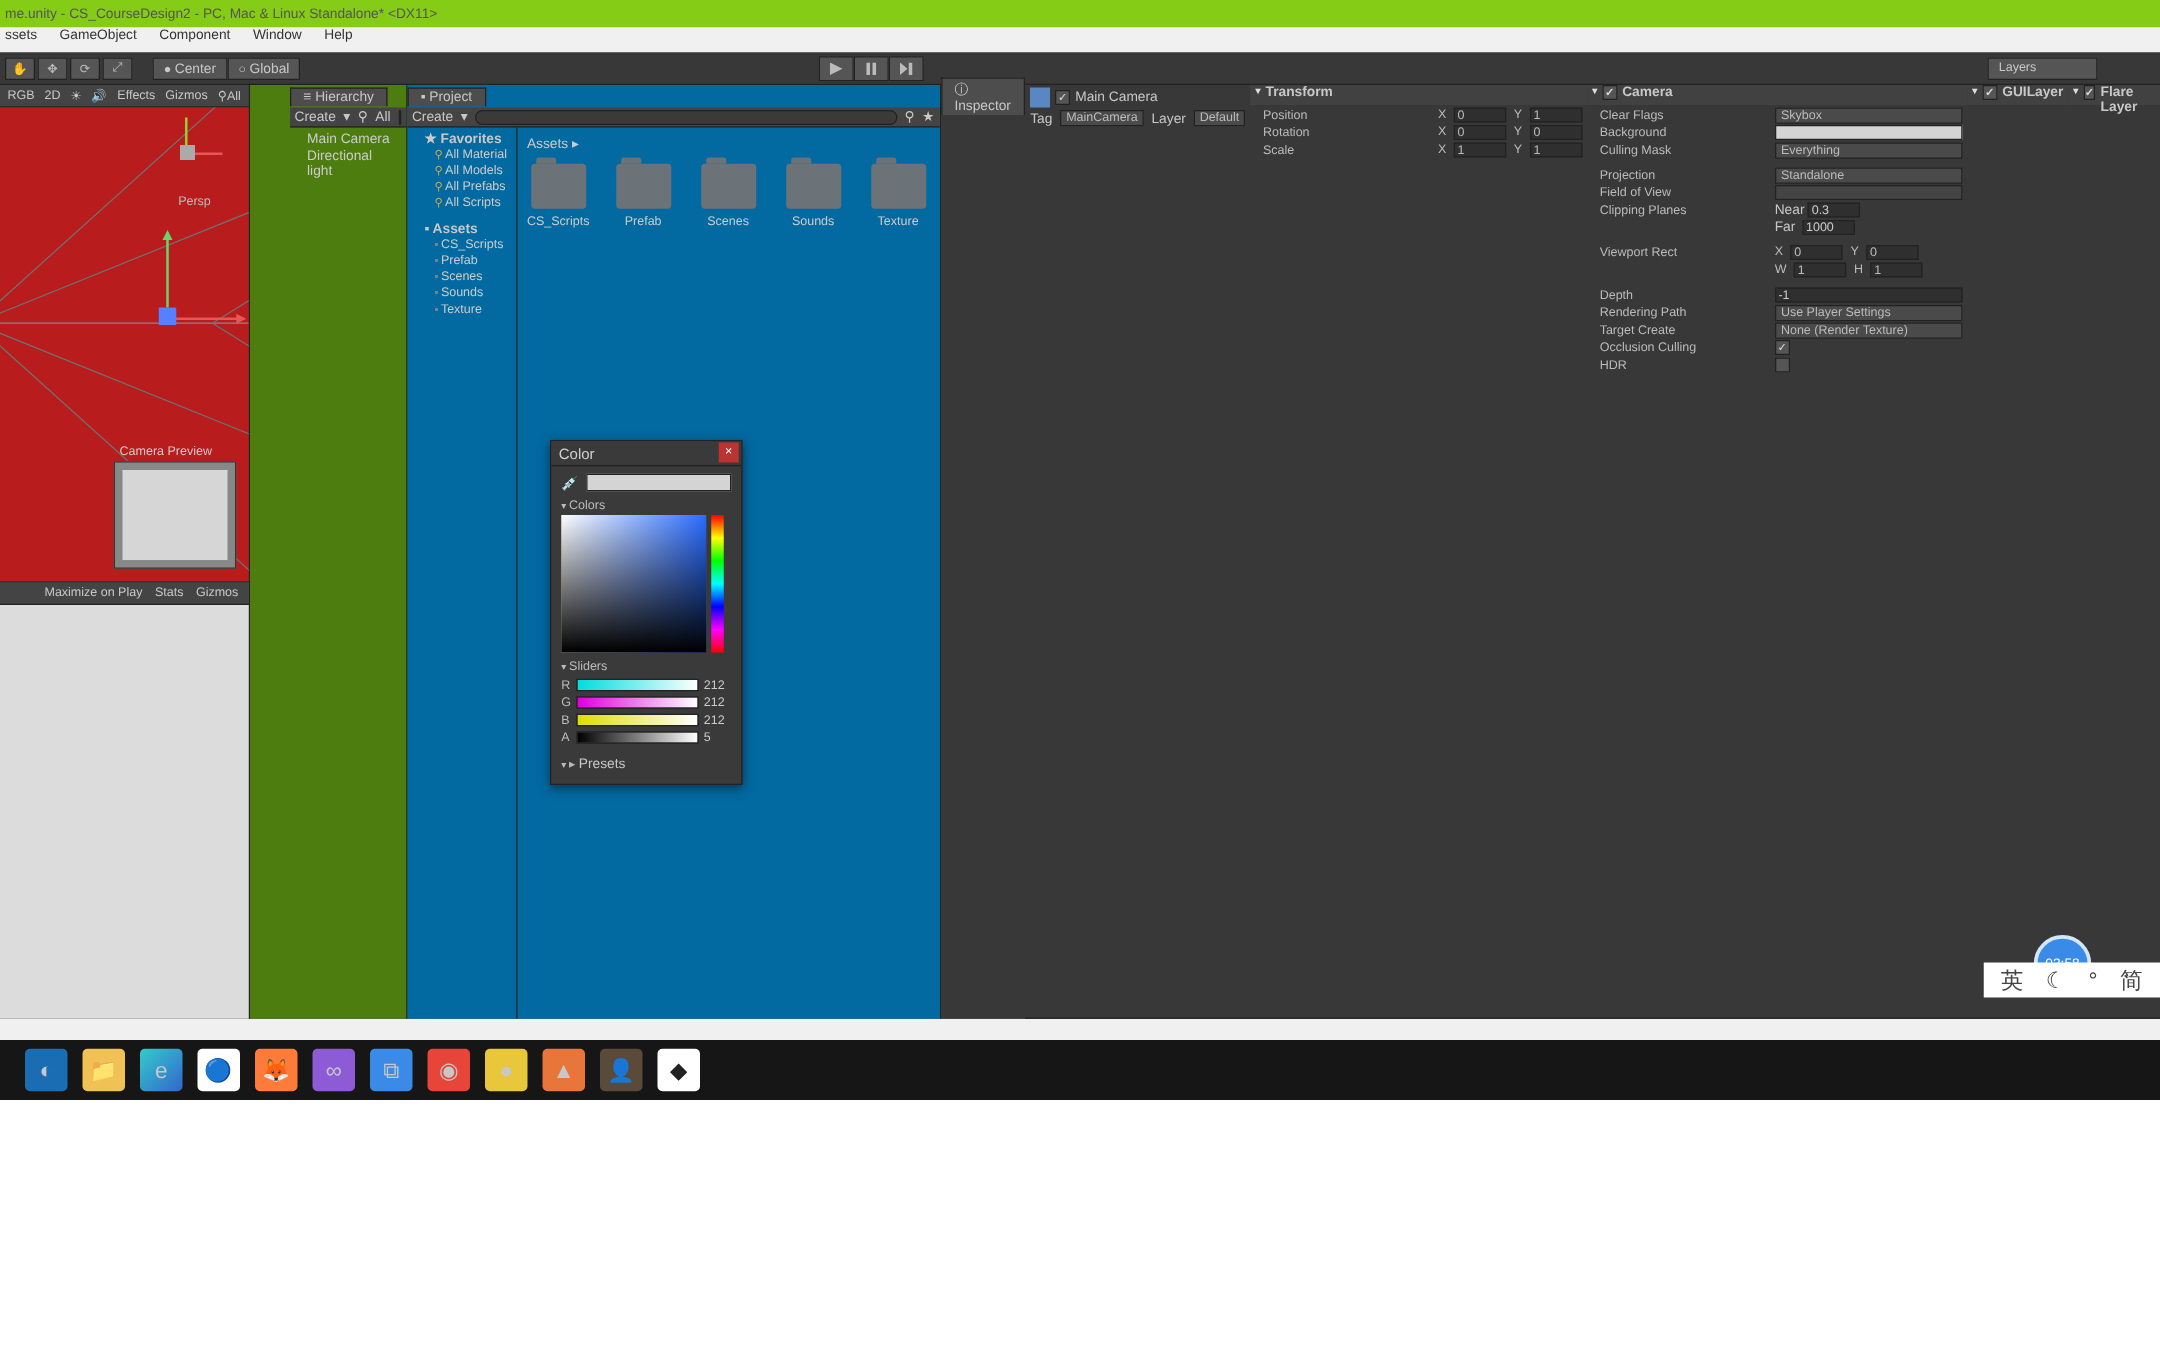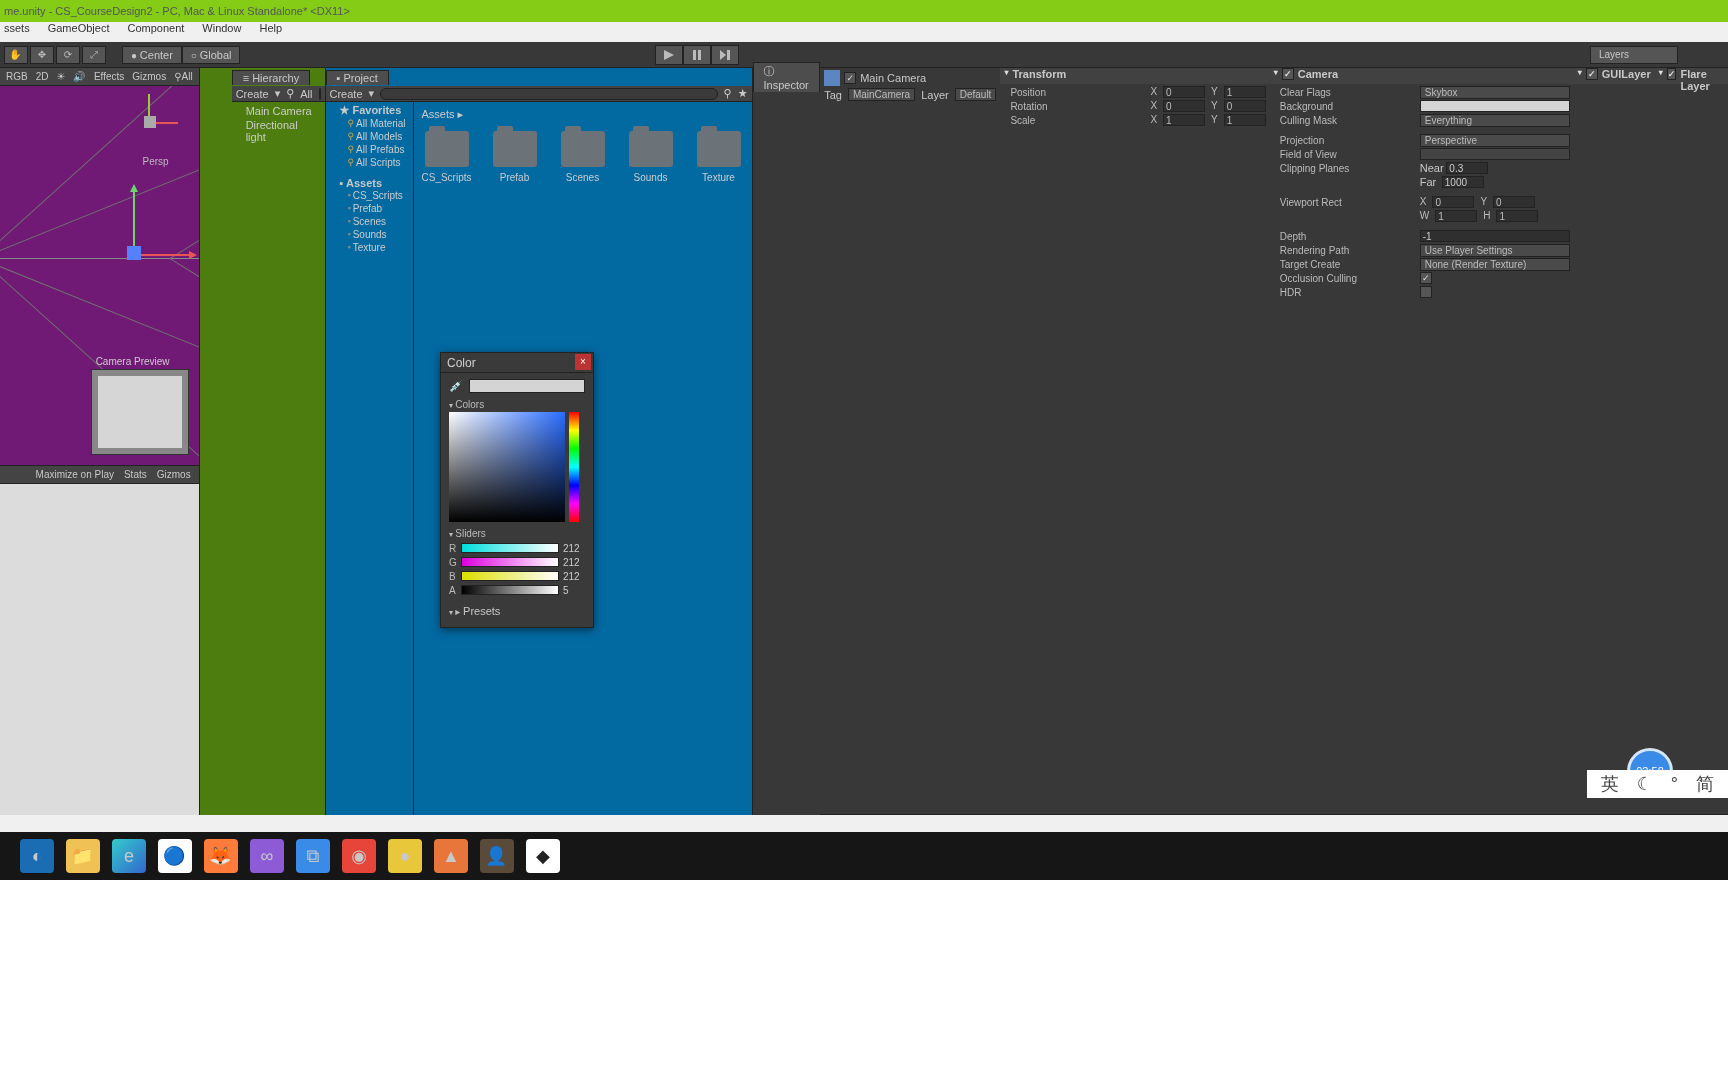--- a/index.html
+++ b/index.html
@@ -21,21 +21,21 @@
 .play-group { position:absolute; left:655px; display:flex; }
 .play-btn { width:28px; height:20px; background:#555; border:1px solid #222; display:flex; align-items:center; justify-content:center; }
 .layers-dd { position:absolute; right:50px; width:88px; height:18px; background:#555; border:1px solid #222; font-size:10px; line-height:16px; padding-left:8px; }
 
 .panels { flex:1; display:flex; position:relative; }
 
 
 .scene-col { width:348px; display:flex; flex-direction:column; border-right:1px solid #222; }
 .scene-tools { height:18px; background:#444; border-bottom:1px solid #222; display:flex; align-items:center; gap:8px; padding:0 6px; font-size:10px; }
 .scene-tools span{font-size:10px;}
-.scene-view { flex:1; background:#701a75; position:relative; overflow:hidden; }
+.scene-view { flex:1; background:#b91c1c; position:relative; overflow:hidden; }
 .horizon { position:absolute; left:0; right:0; height:1px; background:#888; top:172px; }
 .gridline { position:absolute; background:#707070; height:1px; width:600px; transform-origin:0 0; }
 .axis-gizmo { position:absolute; right:20px; top:8px; width:60px; height:60px; }
 .axis-y { position:absolute; left:29px; top:0; width:2px; height:28px; background:#9acd32; }
 .axis-x { position:absolute; left:31px; top:28px; width:28px; height:2px; background:#e85555; }
 .axis-cube { position:absolute; left:25px; top:22px; width:12px; height:12px; background:#aaa; }
 .persp-label { position:absolute; right:30px; top:70px; font-size:10px; color:#bbb; }
 .handle-y { position:absolute; left:133px; top:100px; width:2px; height:60px; background:#6cd46c; }
 .handle-y::before{content:"";position:absolute;top:-6px;left:-3px;border:4px solid transparent;border-bottom:8px solid #6cd46c;}
 .handle-x { position:absolute; left:135px; top:168px; width:60px; height:2px; background:#e85555; }
@@ -338,21 +338,21 @@
               <span class="lbl">Background</span>
               <span class="fld-in wide" style="background:#d4d4d4"></span>
             </div>
           <div class="prow">
               <span class="lbl">Culling Mask</span>
               <span class="dd wide">Everything</span>
             </div>
           <div class="prow" style="height:6px"></div>
           <div class="prow">
               <span class="lbl">Projection</span>
-              <span class="dd wide">Perspective</span>
+              <span class="dd wide">Standalone</span>
             </div>
           <div class="prow">
               <span class="lbl">Field of View</span>
               <span class="fld-in wide" style="background:#444"></span>
             </div>
           <div class="prow"><span class="lbl">Clipping Planes</span><span>Near</span>&nbsp;<span class="fld-in">0.3</span></div>
           <div class="prow"><span class="lbl"></span><span>Far</span>&nbsp;&nbsp;<span class="fld-in">1000</span></div>
           <div class="prow" style="height:6px"></div>
           <div class="prow">
               <span class="lbl">Viewport Rect</span>

